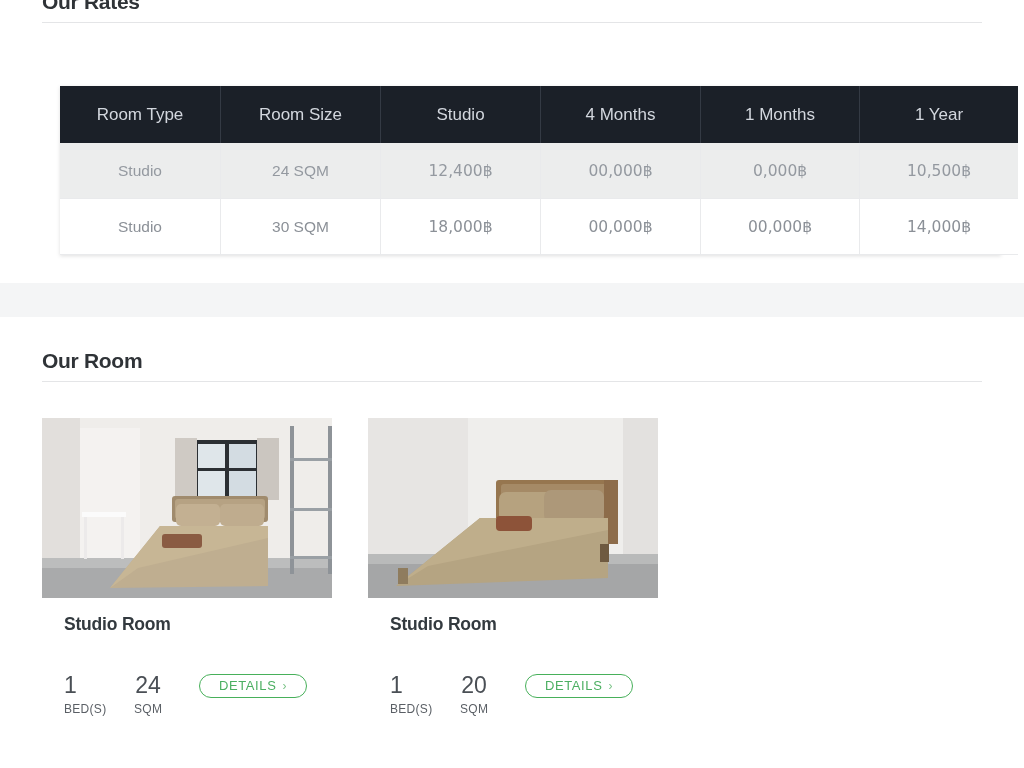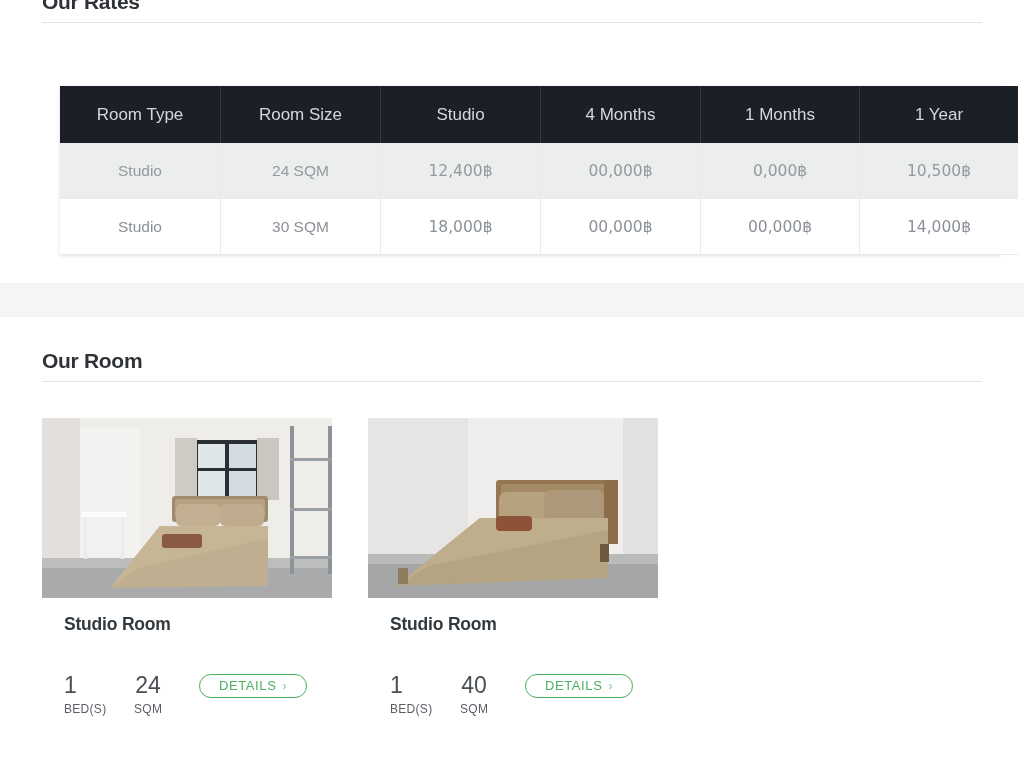--- a/index.html
+++ b/index.html
@@ -203,21 +203,21 @@
           <rect x="232" y="126" width="9" height="18" fill="#6f5a40"></rect>
         </svg>
       </div>
       <div class="card-title">Studio Room</div>
       <div class="meta">
         <div class="metric m-beds">
           <div class="num">1</div>
           <div class="lab">BED(S)</div>
         </div>
         <div class="metric m-size">
-          <div class="num">40</div>
+          <div class="num">20</div>
           <div class="lab">SQM</div>
         </div>
         <div class="details-btn">
           <span>DETAILS</span><span class="chev">›</span>
         </div>
       </div>
     </div>
 
   </div>
 </div>

